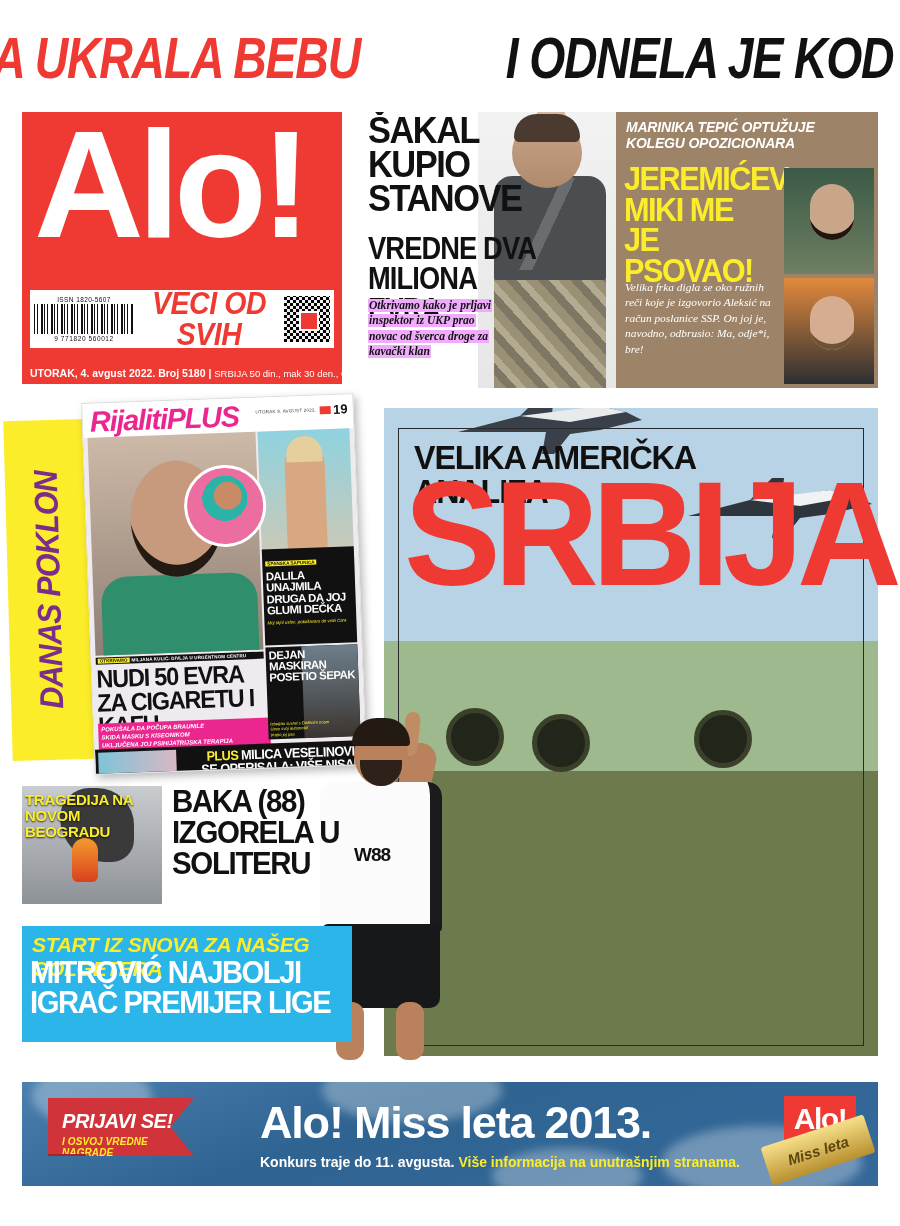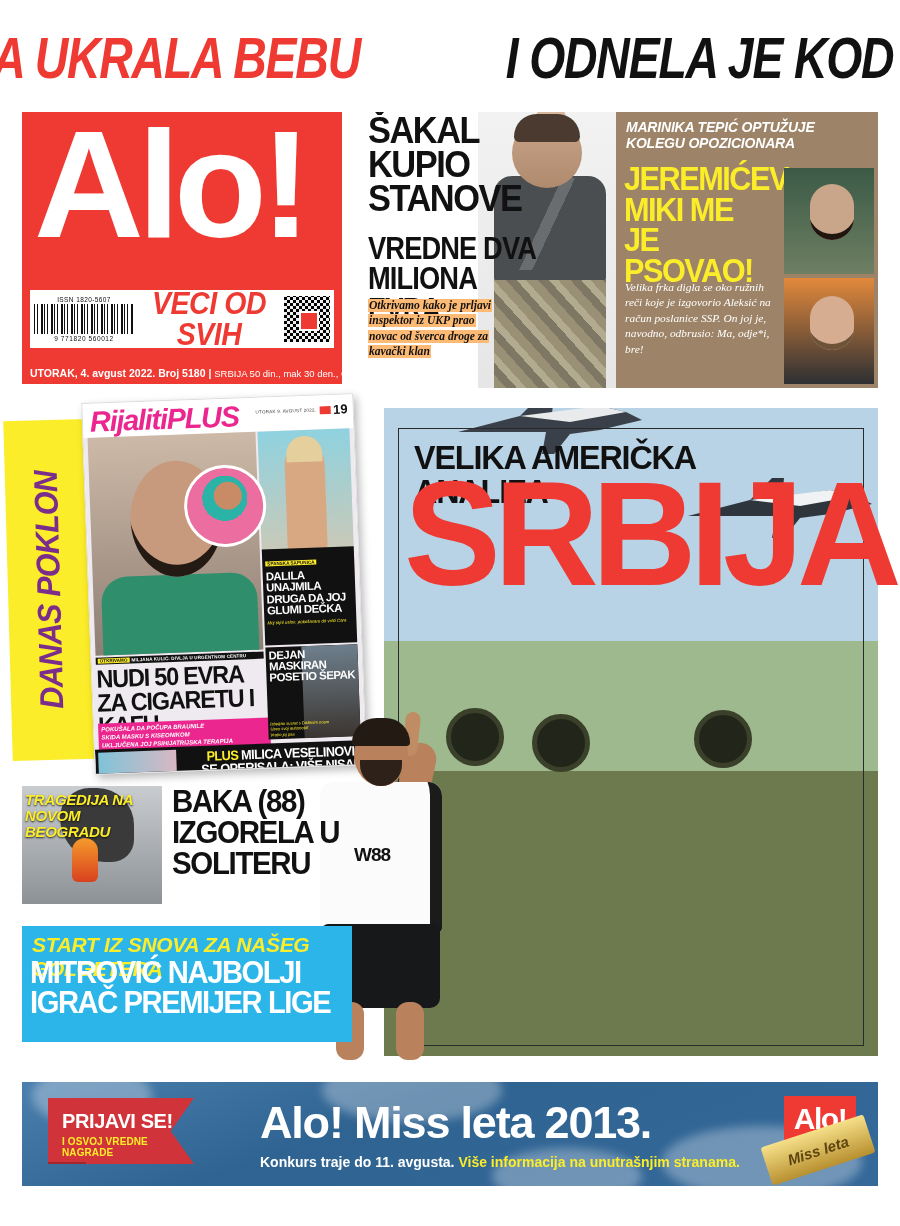--- a/index.html
+++ b/index.html
@@ -88,21 +88,21 @@
   .sakal-h2 {
     position:absolute; left:0; top:122px; width:190px; color:#111;
     font-family:"Liberation Sans Narrow","Liberation Sans",sans-serif; font-weight:bold;
     font-size:31px; line-height:0.98; letter-spacing:-1px; transform:scaleX(.88); transform-origin:left top;
   }
   .sakal-sub {
     position:absolute; left:0; top:186px; width:128px;
     font-family:"Liberation Serif",serif; font-style:italic; font-weight:bold;
     font-size:11.6px; line-height:1.32; color:#111;
   }
-  .sakal-sub span { background:#fdba74; box-decoration-break:clone; -webkit-box-decoration-break:clone; padding:0 1px; }
+  .sakal-sub span { background:#f0abfc; box-decoration-break:clone; -webkit-box-decoration-break:clone; padding:0 1px; }
 
   
   .marinika { position:absolute; left:616px; top:112px; width:262px; height:276px; background:#9d8468; overflow:hidden; }
   .mar-kicker {
     position:absolute; left:10px; top:8px; width:200px; color:#fff;
     font-family:"Liberation Sans Narrow","Liberation Sans",sans-serif;
     font-weight:bold; font-style:italic; font-size:14px; line-height:1.12; letter-spacing:-.2px;
   }
   .mar-head {
     position:absolute; left:8px; top:52px; width:160px; color:#fced2a;
@@ -222,21 +222,21 @@
     color:#fff; font-family:"Liberation Sans",sans-serif; font-weight:bold;
     font-size:13.4px; line-height:1; letter-spacing:-.6px; transform:scaleX(.95); transform-origin:right top; }
   .ins-plus-tx em { color:#fced2a; font-style:normal; }
 
   
   .baka-photo { position:absolute; left:22px; top:786px; width:140px; height:118px;
     background:linear-gradient(#c9cdd0,#8d9296); overflow:hidden; }
   .baka-smoke { position:absolute; left:38px; top:2px; width:74px; height:74px; background:#3a3a3a; border-radius:40% 50% 30% 60%; }
   .baka-fire { position:absolute; left:50px; top:52px; width:26px; height:44px; background:linear-gradient(#f59b2c,#d8411f); border-radius:13px 13px 6px 6px; }
   .baka-kick { position:absolute; left:22px; top:790px; width:140px; color:#fced2a;
-    font-family:"Liberation Sans Narrow","Liberation Sans",sans-serif; font-weight:bold; font-style:italic;
+    font-family:"Liberation Sans Narrow","Liberation Sans",sans-serif; font-weight:bold; 
     font-size:15px; line-height:1.06; letter-spacing:-.3px; text-shadow:0 1px 2px rgba(0,0,0,.8); padding:2px 3px; }
   .baka-head { position:absolute; left:172px; top:786px; width:180px; color:#111;
     font-family:"Liberation Sans",sans-serif; font-weight:bold;
     font-size:31px; line-height:1.0; letter-spacing:-1.4px; transform:scaleX(.95); transform-origin:left top; }
 
   
   .mitro { position:absolute; left:22px; top:926px; width:330px; height:116px; background:#2bb5e8; overflow:hidden; }
   .mitro-k { position:absolute; left:10px; top:7px; width:300px; color:#fced2a;
     font-family:"Liberation Sans Narrow","Liberation Sans",sans-serif; font-weight:bold; font-style:italic;
     font-size:21px; letter-spacing:-.3px; }
@@ -257,22 +257,22 @@
     border-radius:16px; transform:rotate(12deg); }
   .pl-finger{ position:absolute; left:112px; top:6px; width:15px; height:44px; background:#c08c64; border-radius:8px; transform:rotate(6deg); }
   .pl-shorts{ position:absolute; left:30px; top:218px; width:118px; height:84px; background:#17181a; border-radius:6px 6px 10px 10px; }
   .pl-leg1{ position:absolute; left:44px; top:296px; width:28px; height:58px; background:#b9825c; border-radius:12px; }
   .pl-leg2{ position:absolute; left:104px; top:296px; width:28px; height:58px; background:#b9825c; border-radius:12px; }
 
   
   .missbar { position:absolute; left:22px; top:1082px; width:856px; height:104px;
     background:linear-gradient(160deg,#4a7fae 0%,#2f6391 40%,#35699a 100%); overflow:hidden; }
   .cloud { position:absolute; border-radius:50%; background:rgba(255,255,255,.30); filter:blur(5px); }
-  .miss-ribbon { position:absolute; left:26px; top:16px; width:146px; height:66px; background:#d1333a;
-    clip-path: polygon(0 0, 100% 0, 84% 50%, 100% 100%, 0 100%); }
+  .miss-ribbon { position:absolute; left:26px; top:16px; width:146px; height:58px; background:#d1333a;
+    clip-path: polygon(0 0, 100% 0, 84% 50%, 100% 100%, 0 100%); font-style: italic; }
   .miss-ribbon::after{ content:""; position:absolute; left:0; bottom:-22px; width:38px; height:24px;
     background:#a2262c; clip-path: polygon(0 0, 100% 0, 100% 40%, 50% 100%, 0 40%); }
   .mr1 { position:absolute; left:14px; top:12px; color:#fff; font-weight:bold;
     font-family:"Liberation Sans Narrow","Liberation Sans",sans-serif; font-size:20px; letter-spacing:-.4px; }
   .mr2 { position:absolute; left:14px; top:38px; color:#fced2a; font-weight:bold;
     font-family:"Liberation Sans Narrow","Liberation Sans",sans-serif; font-size:10px; letter-spacing:.1px; }
   .miss-title { position:absolute; left:238px; top:18px; color:#fff;
     font-family:"Liberation Sans Narrow","Liberation Sans",sans-serif; font-weight:bold;
     font-size:45px; letter-spacing:-1.2px; line-height:1; }
   .miss-sub { position:absolute; left:238px; top:72px; color:#fff; font-weight:bold;

